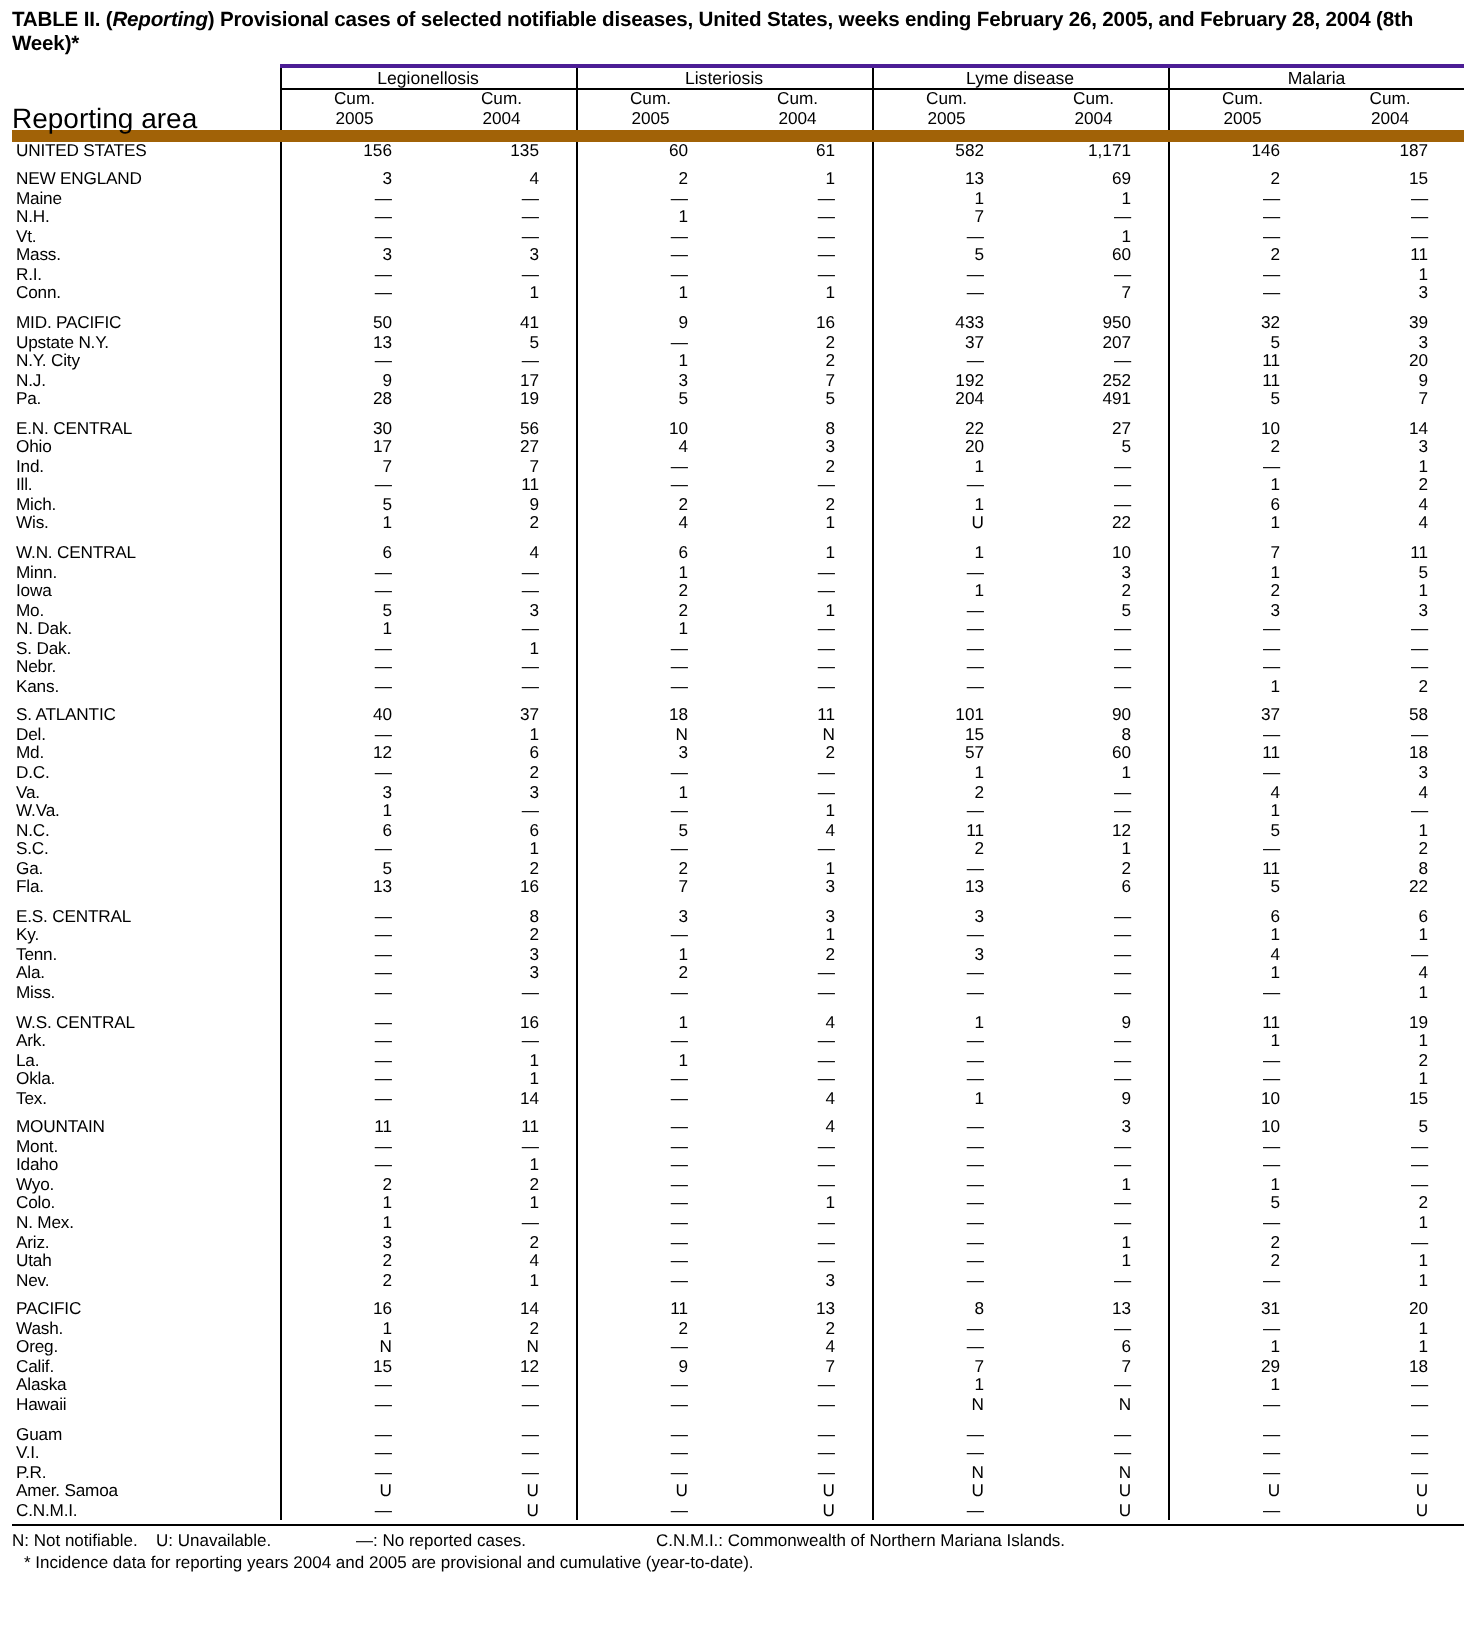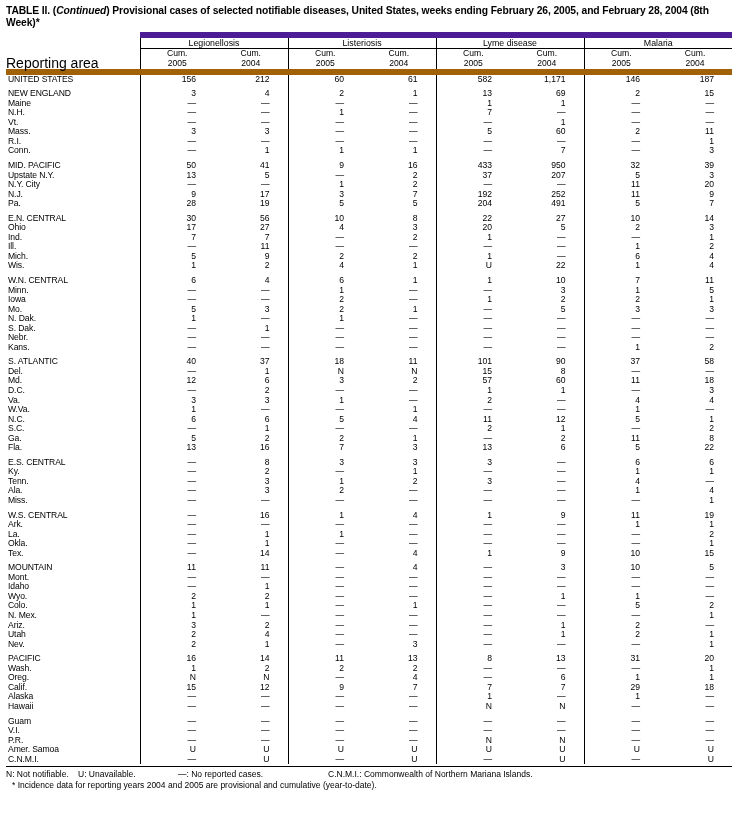--- a/index.html
+++ b/index.html
@@ -50,21 +50,21 @@
   
   col.c-area  { width: 134px; }
   col.c-num   { width: 74px; }
 
   
   .hd-disease {
     text-align: center;
     font-weight: bold;
     font-size: 8.8px;
     border-bottom: 1px solid #000;
-    border-top: 6px solid #4c1d95;
+    border-top: 2px solid #4c1d95;
     padding: 1px 0 1px 0;
     line-height: 10px;
   }
   .hd-cum {
     text-align: center;
     font-weight: bold;
     font-size: 8.6px;
     padding: 1px 0 1px 0;
     line-height: 9.6px;
     white-space: pre-line;
@@ -117,21 +117,21 @@
   .note-n   { width: 72px; }
   .note-u   { width: 100px; }
   .note-d   { width: 150px; }
   .note-star { padding-left: 6px; }
 </style>
 </head>
 <body>
 
 <div id="page">
 
-  <div class="title"><span>TABLE II. (</span><span class="ital">Continued</span><span>) Provisional cases of selected notifiable diseases, United States, weeks ending February 26, 2005, and February 28, 2004 (8th Week)*</span></div>
+  <div class="title"><span>TABLE II. (</span><span class="ital">Reporting</span><span>) Provisional cases of selected notifiable diseases, United States, weeks ending February 26, 2005, and February 28, 2004 (8th Week)*</span></div>
 
   <table class="tbl">
     <colgroup>
       <col class="c-area">
         <col class="c-num">
         <col class="c-num">
         <col class="c-num">
         <col class="c-num">
       <col class="c-num">
         <col class="c-num">
@@ -163,21 +163,21 @@
         <td class="hd-cum vline-l">Cum.
 2005</td>
         <td class="hd-cum">Cum.
 2004</td>
       </tr>
     </thead>
     <tbody id="tbody">
         <tr>
           <td class="area">UNITED STATES</td>
           <td class="val vline-l">156</td>
-          <td class="val">212</td>
+          <td class="val">135</td>
           <td class="val vline-l">60</td>
           <td class="val">61</td>
           <td class="val vline-l">582</td>
           <td class="val">1,171</td>
           <td class="val vline-l">146</td>
           <td class="val">187</td>
         </tr>
         <tr class="rowgap">
           <td class="area">NEW ENGLAND</td>
           <td class="val vline-l">3</td>

